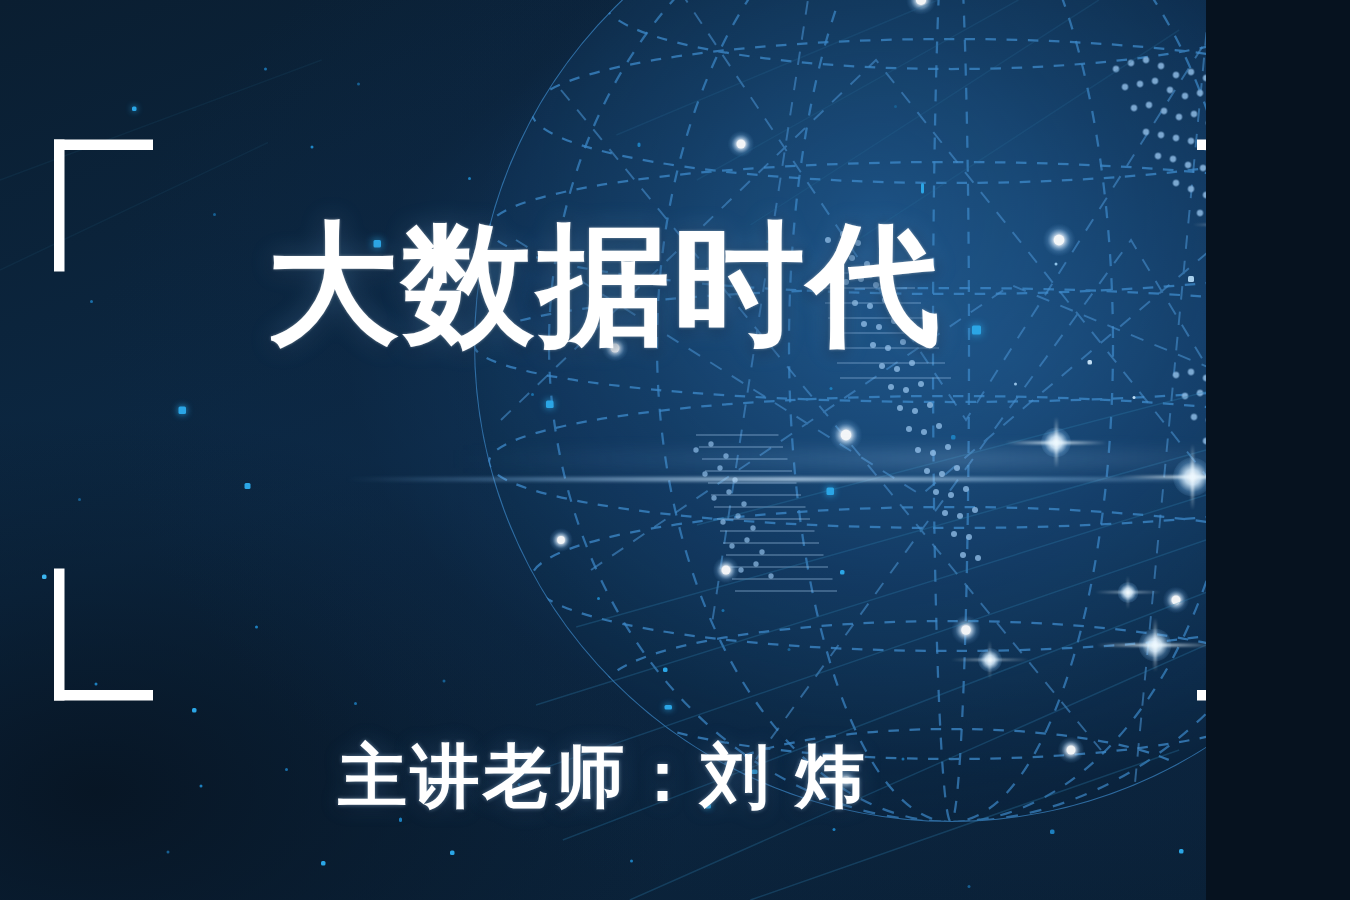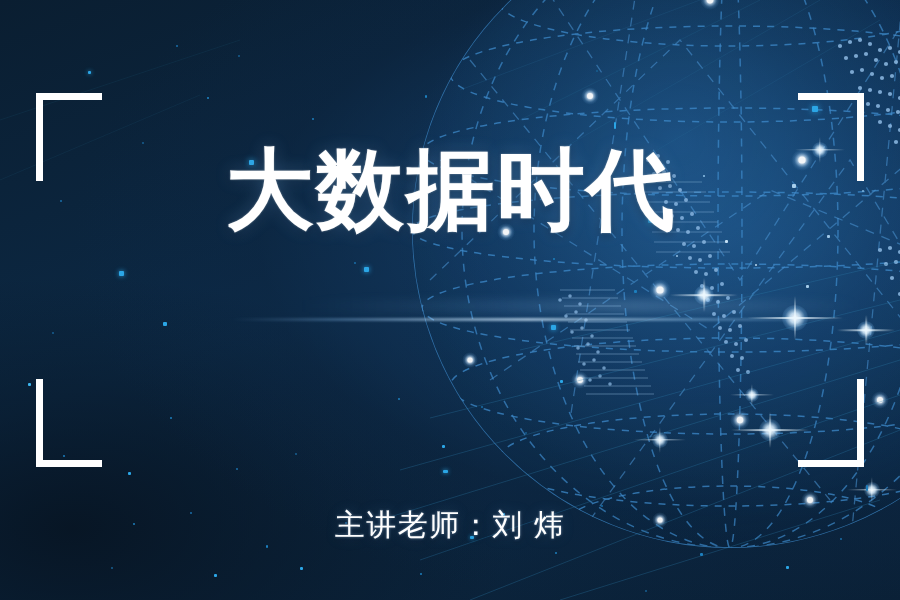--- a/index.html
+++ b/index.html
@@ -7,21 +7,21 @@
     margin: 0;
     padding: 0;
     background: #06121f;
   }
   body {
     font-family: "Liberation Sans", "DejaVu Sans", sans-serif;
   }
 
   #slide {
     position: relative;
-    width: 900px;
+    width: 804px;
     height: 600px;
     overflow: hidden;
     background: #000000;
     user-select: none;
   }
 
   
   .bg-base {
     position: absolute;
     inset: 0;
@@ -177,25 +177,25 @@
     font-size: 95px;
     letter-spacing: 0.012em;
     margin-top: 24px;
     padding-left: 0.02em;
   }
 
   .subtitle {
     position: absolute;
     left: 0;
     right: 0;
-    top: 508px;
+    top: 492px;
     text-align: center;
     color: #ffffff;
-    font-size: 30px;
-    font-weight: 400;
+    font-size: 46px;
+    font-weight: 700;
     letter-spacing: 0.05em;
     line-height: 1.1;
     white-space: nowrap;
     text-shadow:
       0 0 3px rgba(200,228,255,0.45),
       0 0 14px rgba(110,175,240,0.26),
       0 2px 7px rgba(5,18,32,0.5);
   }
 </style>
 </head>

